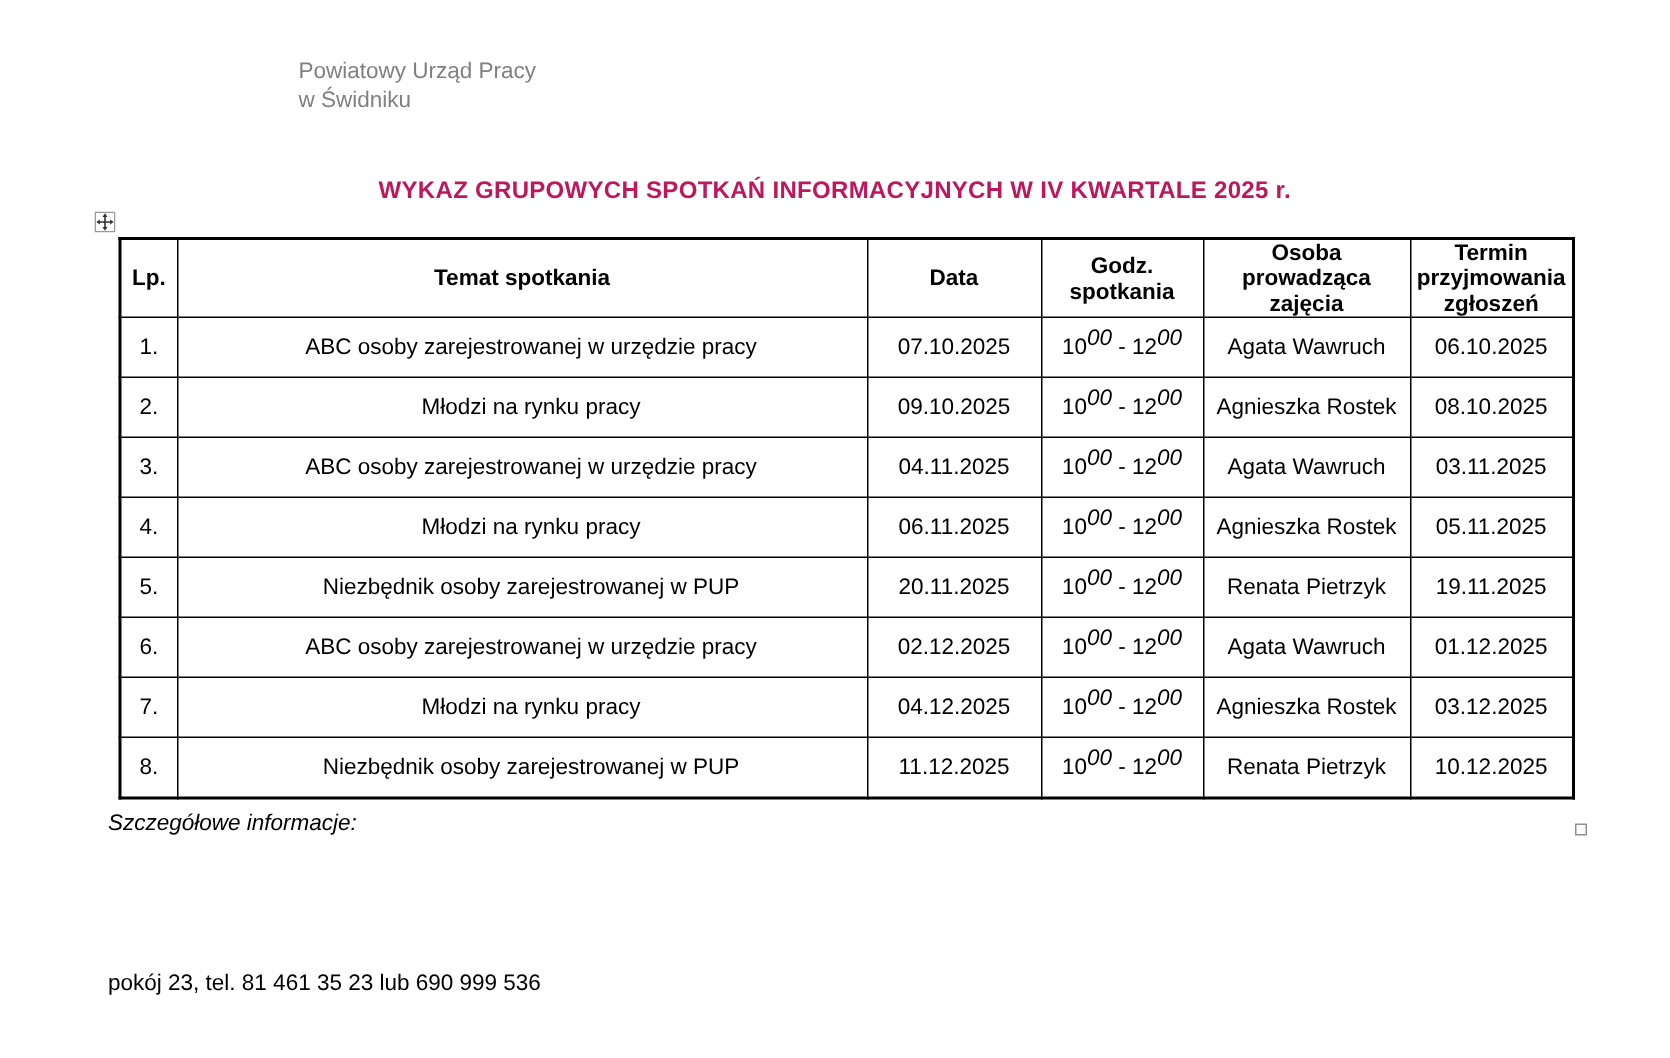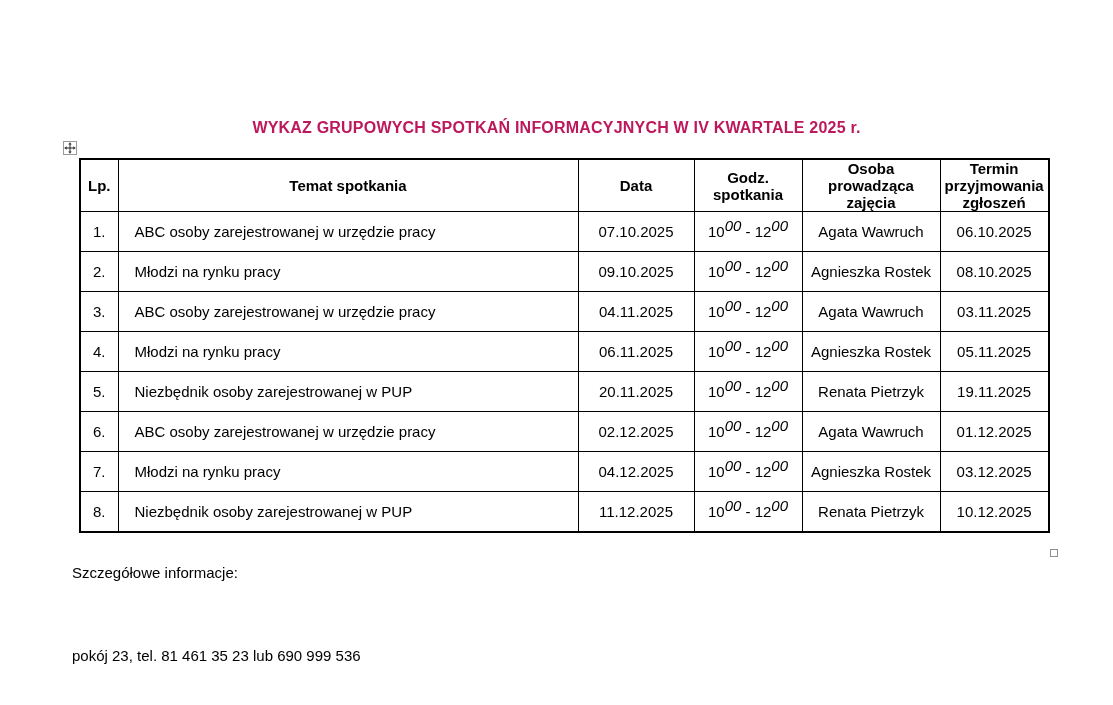--- a/index.html
+++ b/index.html
@@ -59,38 +59,42 @@
     padding: 0 4px;
     overflow: hidden;
   }
   table.meetings th {
     font-weight: bold; text-align: center;
     height: 50px; line-height: 17px;
   }
   table.meetings td {
     height: 40px; text-align: center; font-weight: normal;
   }
-  table.meetings td.c-temat { text-align: left; padding-left: 16px; }
+  table.meetings td.c-temat { text-align: center; padding-left: 16px; }
   td.c-godz sup { font-size: 15px; line-height: 0; font-style: italic; }
 
   
   .footer-line {
     position: absolute; left: 72px;
     font-size: 15px; color: #000;
   }
-  .f-1 { top: 564px; }
+  .f-1 { top: 540px; font-style: italic; }
   .f-2 { top: 606px; }
   .f-3 { top: 647px; }
 </style>
 </head>
 <body>
 
 <div class="page">
 
 
+  <div class="org-name">
+    <div>Powiatowy Urząd Pracy</div>
+    <div>w Świdniku</div>
+  </div>
 
   <div class="doc-title">WYKAZ GRUPOWYCH SPOTKAŃ INFORMACYJNYCH W IV KWARTALE 2025 r.</div>
 
   <div class="move-handle">
     <svg viewBox="0 0 14 14" width="14" height="14">
       <rect x="0.5" y="0.5" width="13" height="13" fill="#ffffff" stroke="#9a9a9a"></rect>
       <g stroke="#333333" stroke-width="1.1">
         <line x1="7" y1="3" x2="7" y2="11"></line>
         <line x1="3" y1="7" x2="11" y2="7"></line>
       </g>

